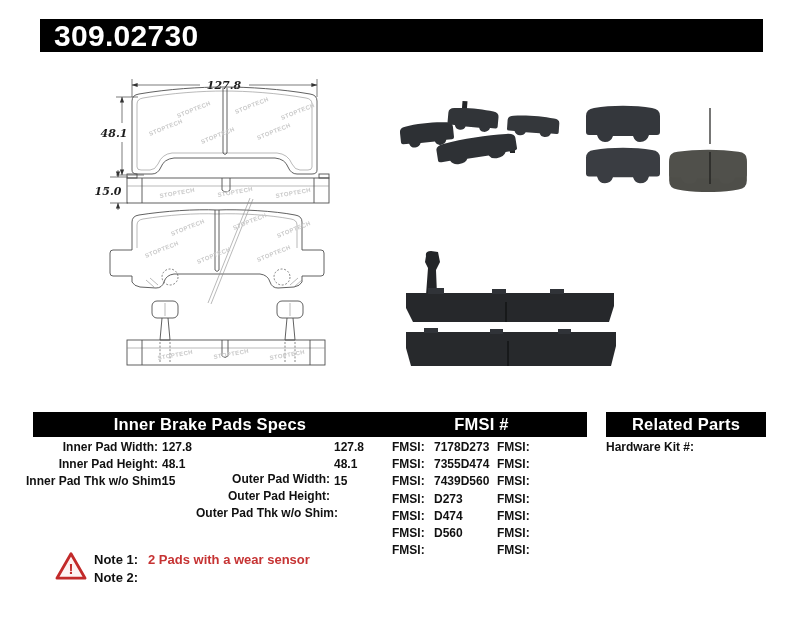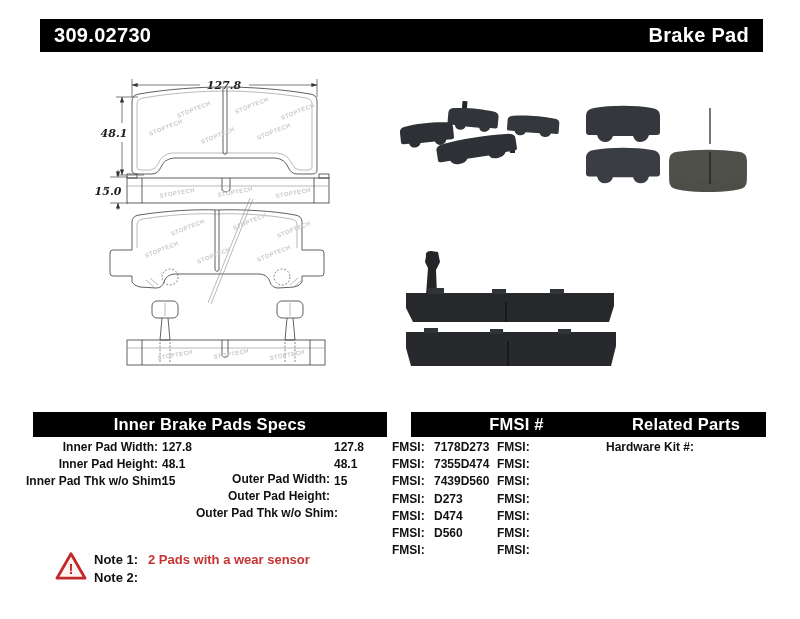--- a/index.html
+++ b/index.html
@@ -7,21 +7,21 @@
     width:800px;height:619px;background:#ffffff;position:relative;overflow:hidden;
     font-family:"Liberation Sans",sans-serif;color:#1a1a1a;
   }
   .abs{position:absolute;}
   
   .topbar{
     left:40px;top:19px;width:723px;height:33px;background:#000;
     display:flex;align-items:center;justify-content:space-between;
     padding:0 14px;box-sizing:border-box;
   }
-  .topbar span{color:#fff;font-weight:bold;font-size:20px;letter-spacing:.3px;}
+  .topbar span{color:#fff;font-weight:bold;font-size:30px;letter-spacing:.3px;}
   
   .secbar{
     background:#000;color:#fff;font-weight:bold;font-size:16.5px;height:25px;
     display:flex;align-items:center;justify-content:center;letter-spacing:.2px;
   }
   .secbar.split{justify-content:space-between;gap:44px;}
   .secbar.split .half{flex:1;text-align:center;}
   
   .spec-col{font-size:12px;font-weight:bold;color:#111;}
   .spec-col .row{display:flex;height:17.2px;align-items:flex-start;}
@@ -51,21 +51,20 @@
     font-family:"Liberation Sans",sans-serif;font-size:6px;font-weight:bold;
     fill:#c9c9c9;letter-spacing:.4px;
   }
   .dotted{stroke:#555;stroke-width:0.7;fill:none;stroke-dasharray:2 1.6;}
 </style>
 </head>
 <body>
 
 <header class="abs topbar">
   <span>309.02730</span>
-  <span>Brake Pad</span>
 </header>
 
 <svg class="abs" style="left:50px;top:70px;" width="320" height="310" viewBox="0 0 320 310">
   <defs>
     <marker id="ah" markerWidth="9" markerHeight="8" refX="8" refY="4" orient="auto-start-reverse">
       <path d="M0,1 L8.5,4 L0,7 Z" fill="#333"></path>
     </marker>
   </defs>
 
   <g>
@@ -185,21 +184,21 @@
   <path d="M8,8 L218,8 L218,22 L213,42 L13,42 L8,24 Z" fill="#27292c"></path>
   <rect x="26" y="4" width="14" height="5" fill="#303338"></rect>
   <rect x="92" y="5" width="13" height="5" fill="#303338"></rect>
   <rect x="160" y="5" width="13" height="5" fill="#303338"></rect>
   <line x1="110" y1="17" x2="110" y2="42" stroke="#121314" stroke-width="1.4"></line>
 </svg>
 
 <div class="abs secbar split" style="left:33px;top:412px;width:354px;">
   <span class="half">Inner Brake Pads Specs</span>
 </div>
-<div class="abs secbar" style="left:411px;top:412px;width:211px;">
+<div class="abs secbar" style="left:376px;top:412px;width:211px;">
   <span>FMSI #</span>
 </div>
 <div class="abs secbar" style="left:606px;top:412px;width:160px;">
   <span>Related Parts</span>
 </div>
 
 <div class="abs spec-col inner-col" style="left:26px;top:440px;">
   <div class="row">
     <span class="lbl">Inner Pad Width:</span>
     <span class="val">127.8</span>

